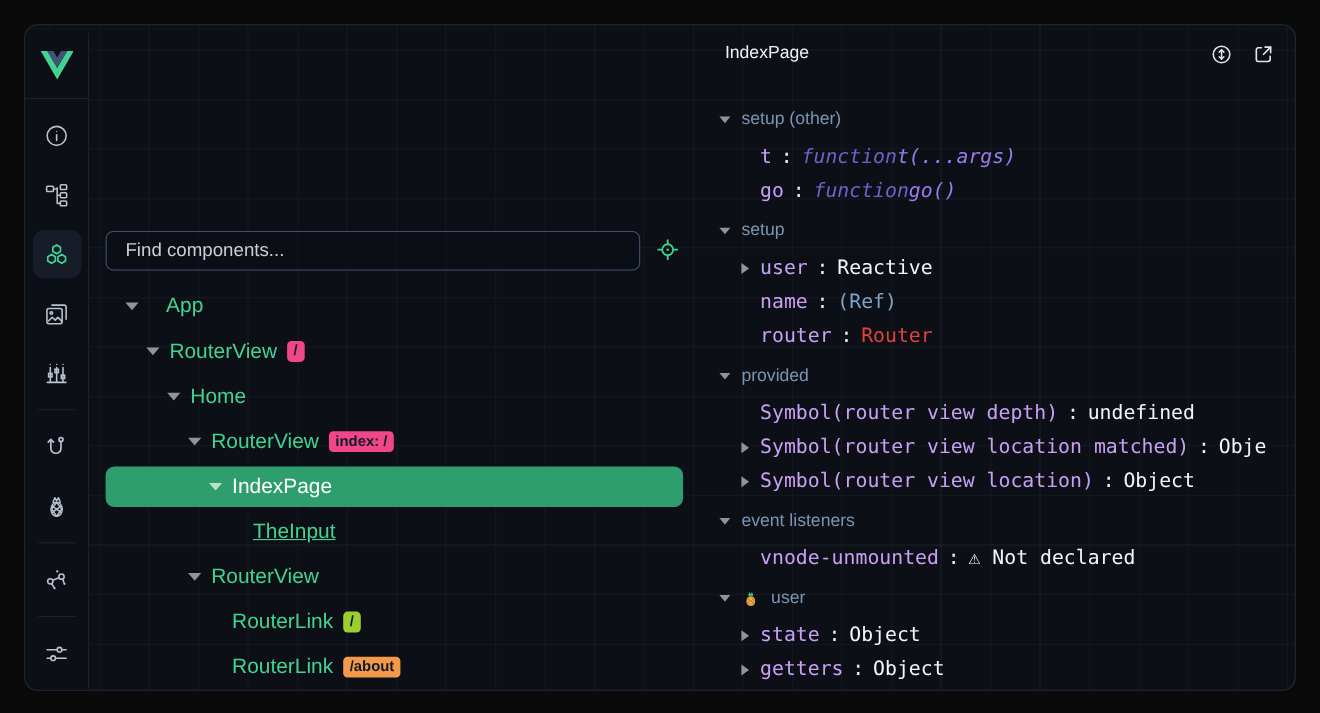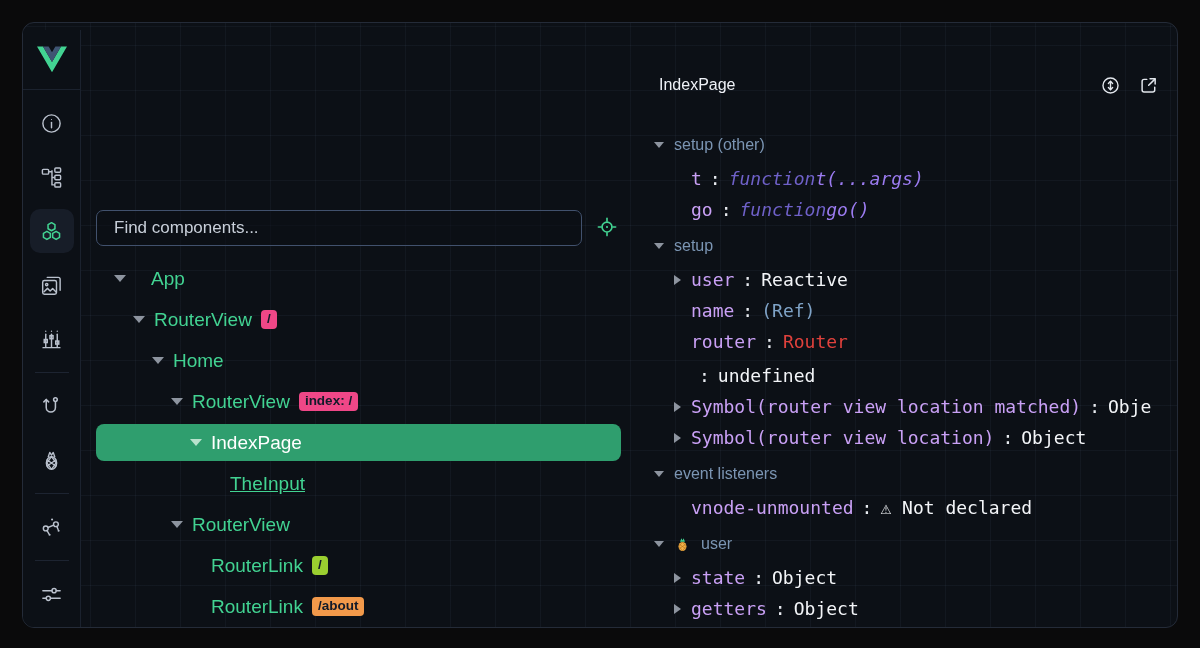--- a/index.html
+++ b/index.html
@@ -292,22 +292,27 @@
             <span class="v-ref"> (Ref)</span>
           </div>
           <div class="insp-row">
             <span class="tri-slot"></span>
             <span class="key">router</span>
             <span class="colon">:</span>
             <span class="v-error">Router</span>
           </div>
         </div>
         <div class="section">
-          <div class="insp-row">
-            <span class="tri-slot"></span>
+          <div class="section-header">
+            <span class="tri-down"></span>
+            <span>provided</span>
+          </div>
+          <div class="insp-row">
+            <span class="tri-slot"></span>
+            <span class="key">Symbol(router view depth)</span>
             <span class="colon">:</span>
             <span class="v-plain">undefined</span>
           </div>
           <div class="insp-row">
             <span class="tri-slot">
               <span class="tri-right"></span>
             </span>
             <span class="key">Symbol(router view location matched)</span>
             <span class="colon">:</span>
             <span class="v-plain">Obje</span>

